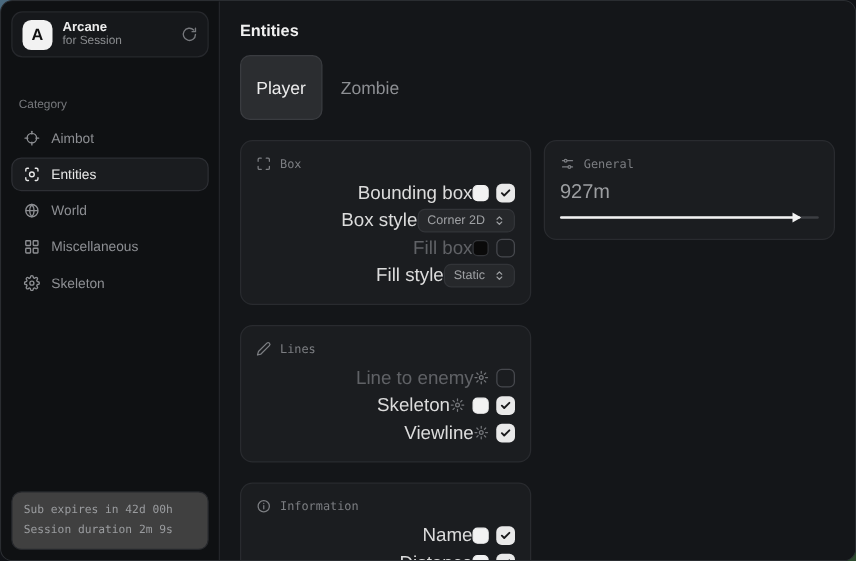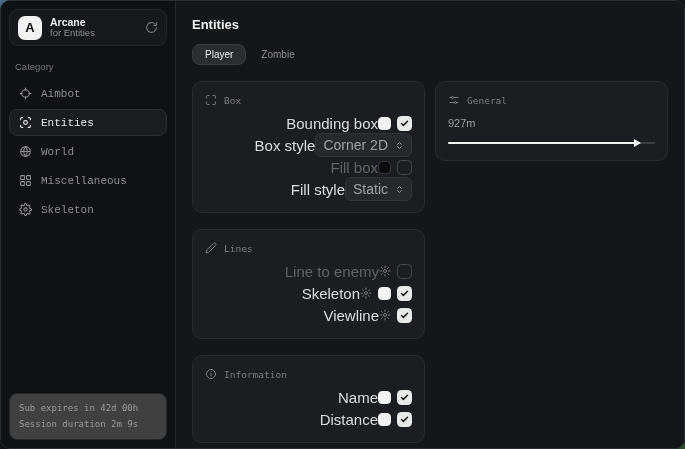--- a/index.html
+++ b/index.html
@@ -18,76 +18,76 @@
   .sidebar { width:175px; flex:0 0 175px; background:#0f1113; border-right:1px solid #232529;
              display:flex; flex-direction:column; padding:8px; }
   .brand-card { display:flex; align-items:center; gap:8px; background:#16181b;
                 border:1px solid #26282c; border-radius:9px; padding:6px 8px; height:37px; }
   .logo { width:24px; height:24px; border-radius:7px; background:#f2f2f2; color:#111;
           display:flex; align-items:center; justify-content:center; font-weight:bold; font-size:13px; }
   .brand-text { flex:1; line-height:1.05; }
   .brand-name { color:#ececec; font-size:10.5px; font-weight:bold; }
   .brand-sub  { color:#8b8d90; font-size:9.5px; }
   .brand-action { color:#76787c; display:flex; }
-  .category-label { color:#77797d; font-size:9.5px; margin:15px 0 8px 6px; }
+  .category-label { color:#77797d; font-size:9.5px; margin:32px 0 8px 6px; }
   .nav { display:flex; flex-direction:column; gap:2px; }
   .nav-item { display:flex; align-items:center; gap:9px; height:27px; padding:0 9px;
-              border:1px solid transparent; border-radius:8px; color:#8d8f93; font-size:11px; cursor:pointer;font-family:Liberation Mono, monospace; }
+              border:1px solid transparent; border-radius:8px; color:#8d8f93; font-size:11px; cursor:pointer; }
   .nav-item svg { flex:0 0 auto; }
   .nav-item.active { background:#1a1c1f; border-color:#2d2f34; color:#e8e8e8; }
   .spacer { flex:1; }
   .sub-card { background:#404040; border:1px solid #26282c; border-radius:8px; padding:7px 9px;
               font-family:"DejaVu Sans Mono", monospace; font-size:9px; color:#9a9c9f; line-height:1.7; }
   
   .main { flex:1; background:#141619; padding:14px 16px; overflow:hidden; }
   .page-title { color:#f0f0f0; font-size:13px; font-weight:bold; margin:2px 0 12px 0; }
   .tabs { display:flex; align-items:center; gap:2px; margin-bottom:16px; }
-  .tab { font-size:10px; color:#8d8f93; padding:4px 12px; border-radius:8px;
+  .tab { font-size:14px; color:#8d8f93; padding:17px 12px; border-radius:8px;
          border:1px solid transparent; cursor:pointer; }
   .tab.active { background:#2b2d30; border-color:#3a3c40; color:#ececec; }
   .columns { display:flex; gap:10px; align-items:flex-start; }
   .col { display:flex; flex-direction:column; gap:16px; width:238px; }
   .card { background:#1b1d20; border:1px solid #292b2f; border-radius:10px; padding:10px 12px 12px 12px;text-align:right; }
   .card-header { display:flex; align-items:center; gap:7px; color:#7c7e82;
                  font-family:"DejaVu Sans Mono", monospace; font-size:9.5px; margin:2px 0 6px 0; }
   .row { display:flex; align-items:center; height:22px; }
   .row-label { flex:1; color:#dcdcdc; font-size:15px; }
   .row.disabled .row-label { color:#606266;margin-left:38px; }
   .controls { display:flex; align-items:center; gap:6px; }
   .swatch { width:13px; height:13px; border-radius:4px; border:1px solid #3a3c40; cursor:pointer; }
   .swatch.white { background:#f2f2f2; border-color:#f2f2f2; }
   .swatch.black { background:#0a0a0a; border-color:#323438; }
   .checkbox { width:15px; height:15px; border-radius:4.5px; display:flex; align-items:center;
               justify-content:center; cursor:pointer; }
   .checkbox.checked { background:#e9e9e9; color:#18181a; }
   .checkbox.unchecked { background:transparent; border:1.5px solid #47494e; color:transparent; }
   .dropdown { display:flex; align-items:center; gap:7px; background:#26282b; border:1px solid #323438;
-              border-radius:6px; padding:3px 7px; color:#9fa1a4; font-size:14px; cursor:pointer; }
+              border-radius:6px; padding:3px 7px; color:#9fa1a4; font-size:10px; cursor:pointer; }
   .mini-gear { color:#75777b; display:flex; cursor:pointer; }
   
-  .value-text { color:#9c9ea1; font-size:11px; }
+  .value-text { color:#9c9ea1; font-size:16px; }
   .slider { position:relative; height:10px; margin-top:4px; cursor:pointer; }
   .slider-track { position:absolute; top:4px; left:0; right:0; height:2px; background:#3c3e42; border-radius:1px; }
   .slider-fill { position:absolute; top:4px; left:0; height:2px; background:#f2f2f2; border-radius:1px; }
   .slider-fill::after { content:""; position:absolute; right:-1px; top:-3px;
               border-left:7px solid #f2f2f2; border-top:4px solid transparent; border-bottom:4px solid transparent; }
   svg { display:block; }
 </style>
 </head>
 <body>
 
 <div class="window">
 
   <div class="sidebar">
 
     <div class="brand-card">
       <div class="logo">A</div>
       <div class="brand-text">
         <div class="brand-name">Arcane</div>
-        <div class="brand-sub">for Entities</div>
+        <div class="brand-sub">for Session</div>
       </div>
       <span class="brand-action">
         <svg width="13" height="13" viewBox="0 0 24 24" fill="none" stroke="currentColor" stroke-width="2" stroke-linecap="round">
           <path d="M21 12a9 9 0 1 1-2.6-6.4"></path>
             <path d="M21 3v5h-5"></path>
         </svg>
       </span>
     </div>
 
     <div class="category-label">Category</div>

